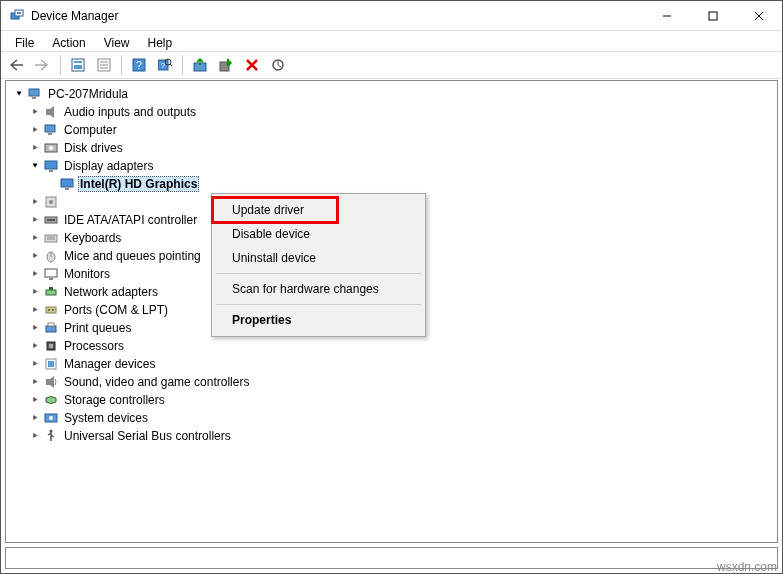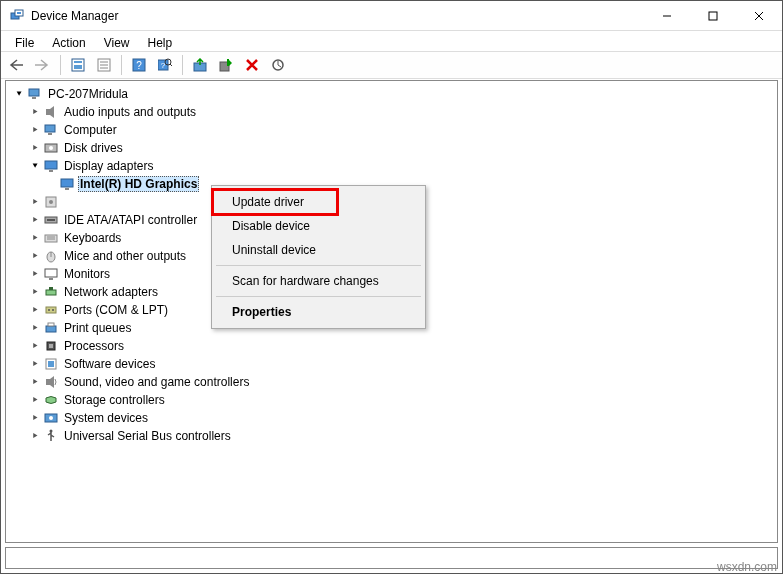--- a/index.html
+++ b/index.html
@@ -16,21 +16,21 @@
 .toolbar .tb { width: 24px; height: 24px; display: flex; align-items: center; justify-content: center; border: 1px solid transparent; }
 .toolbar .sep { width: 1px; height: 20px; background: #ccc; margin: 0 3px; }
 .content { position: absolute; top: 79px; left: 4px; right: 4px; bottom: 30px; border: 1px solid #888; overflow: hidden; }
 .tree { position: absolute; inset: 0; overflow-y: auto; font-size: 12px; padding: 4px 0 4px 2px; }
 .node { display: flex; align-items: center; height: 18px; white-space: nowrap; }
 .arrow { width: 14px; display:flex; align-items:center; justify-content:center; color:#555; font-size: 9px;}
 .arrow.expanded { color:#000; }
 .node-icon { width: 18px; height: 16px; display:flex; align-items:center; justify-content:center; margin-right:2px;}
 .node .label { padding: 0 2px; }
 .node.selected .label { background: #cde8ff; border: 1px dotted #555; padding:0 1px;font-weight:bold;}
-.context-menu { position: absolute; left: 205px; top: 104px; width: 215px; background: #f1f1f1; border: 1px solid #aaa; box-shadow: 2px 2px 4px rgba(0,0,0,0.25); padding: 4px 2px; font-size: 12px; z-index: 10;}
+.context-menu { position: absolute; left: 205px; top: 112px; width: 215px; background: #f1f1f1; border: 1px solid #aaa; box-shadow: 2px 2px 4px rgba(0,0,0,0.25); padding: 4px 2px; font-size: 12px; z-index: 10;}
 .context-menu .cmi { padding: 5px 18px; }
 .context-menu .cmi.bold { font-weight: bold; }
 .context-menu .csep { height: 1px; background: #ccc; margin: 3px 2px; }
 .context-menu .highlight-box { position:absolute; left:-1px; top:2px; width:128px; height:28px; border: 3px solid #e00; pointer-events:none;}
 .statusbar { position: absolute; left: 4px; right: 4px; bottom: 4px; height: 22px; border: 1px solid #888; border-top:1px solid #888; background:#fff;}
 .watermark { position: absolute; right: 6px; bottom: 0px; font-size: 12px; color: #888; }
 svg { display:block; }
 </style>
 </head>
 <body>
@@ -237,21 +237,21 @@
             <span class="label">Keyboards</span>
           </div>
           <div class="node" style="padding-left: 20px;">
             <span class="arrow">⯈</span>
             <span class="node-icon">
               <svg width="14" height="14">
                 <ellipse cx="7" cy="8" rx="4" ry="5" fill="#ddd" stroke="#888"></ellipse>
                 <line x1="7" y1="3" x2="7" y2="8" stroke="#888"></line>
               </svg>
             </span>
-            <span class="label">Mice and other outputs</span>
+            <span class="label">Mice and queues pointing</span>
           </div>
           <div class="node" style="padding-left: 20px;">
             <span class="arrow">⯈</span>
             <span class="node-icon">
               <svg width="14" height="14">
                 <rect x="1" y="2" width="12" height="8" fill="#fff" stroke="#555"></rect>
                 <rect x="5" y="11" width="4" height="2" fill="#888"></rect>
               </svg>
             </span>
             <span class="label">Monitors</span>
@@ -298,21 +298,21 @@
             <span class="label">Processors</span>
           </div>
           <div class="node" style="padding-left: 20px;">
             <span class="arrow">⯈</span>
             <span class="node-icon">
               <svg width="14" height="14">
                 <rect x="2" y="2" width="10" height="10" fill="#fff" stroke="#888"></rect>
                 <rect x="4" y="4" width="6" height="6" fill="#5a9bd5"></rect>
               </svg>
             </span>
-            <span class="label">Software devices</span>
+            <span class="label">Manager devices</span>
           </div>
           <div class="node" style="padding-left: 20px;">
             <span class="arrow">⯈</span>
             <span class="node-icon">
               <svg width="14" height="14">
                 <rect x="2" y="4" width="4" height="6" fill="#888"></rect>
                 <path d="M6 4 L10 1 L10 13 L6 10" fill="#888"></path>
                 <path d="M11 4 Q13 7 11 10" stroke="#888" fill="none"></path>
               </svg>
             </span>

